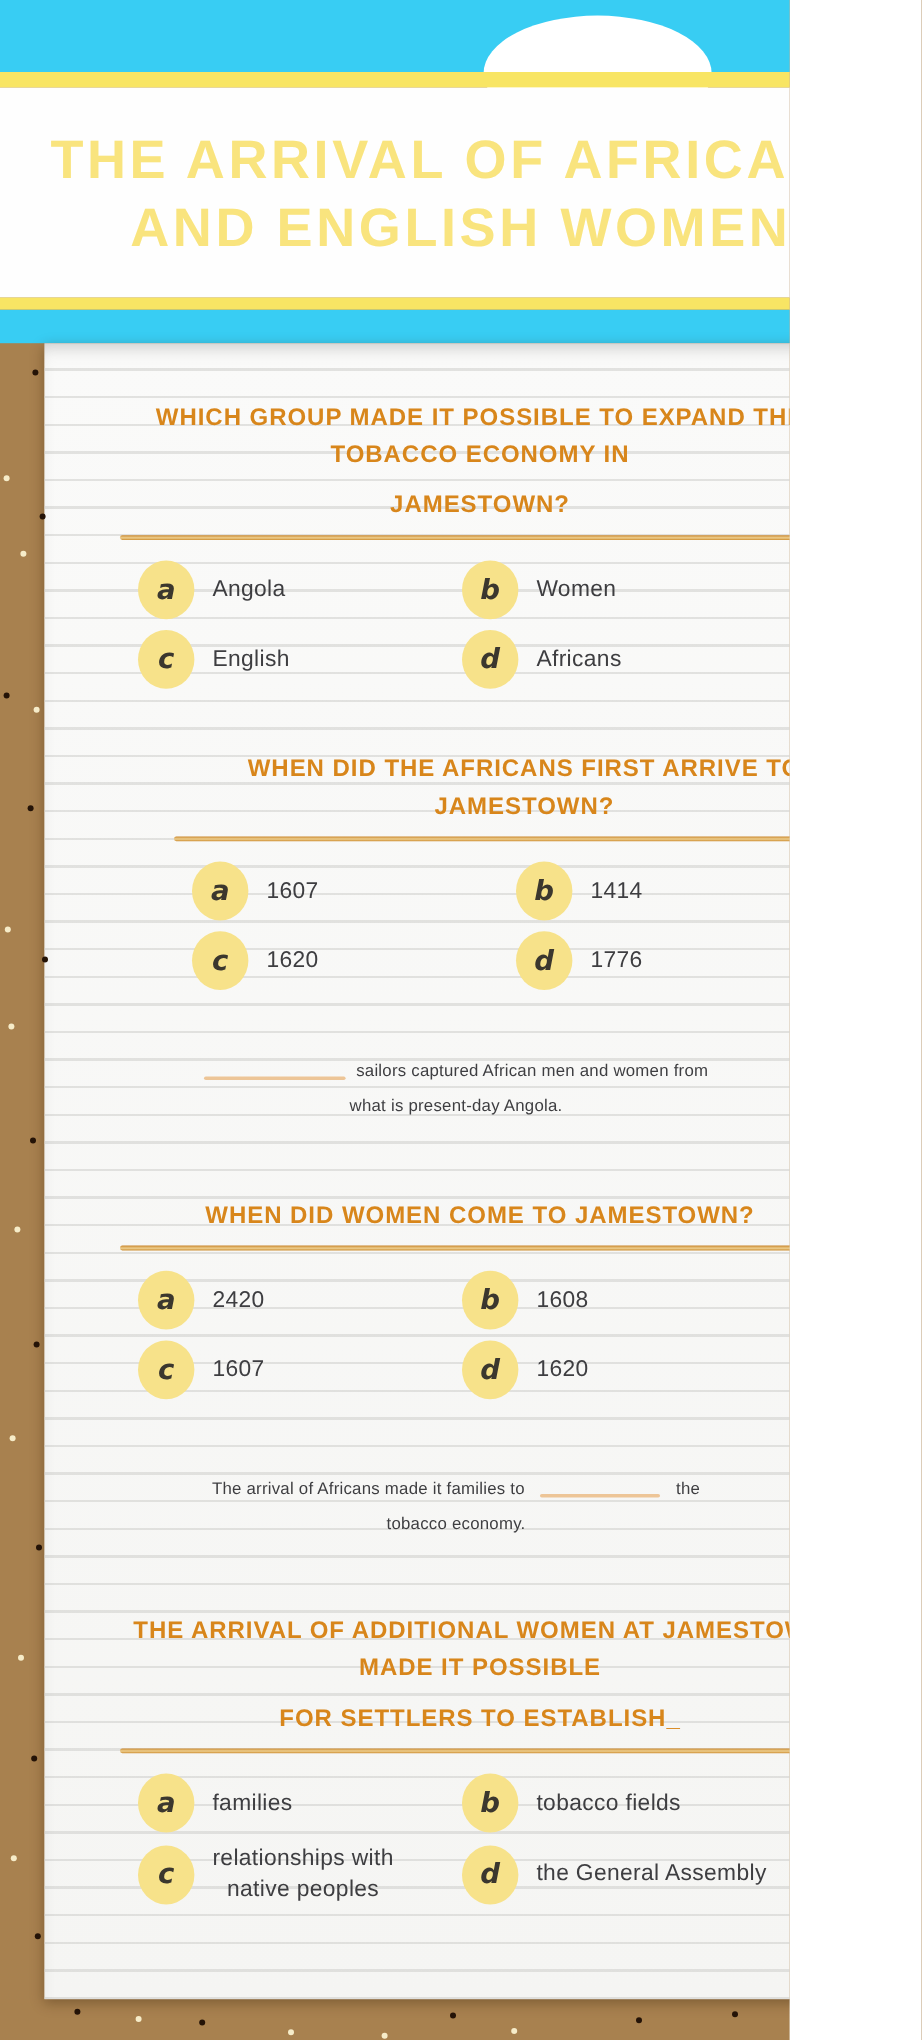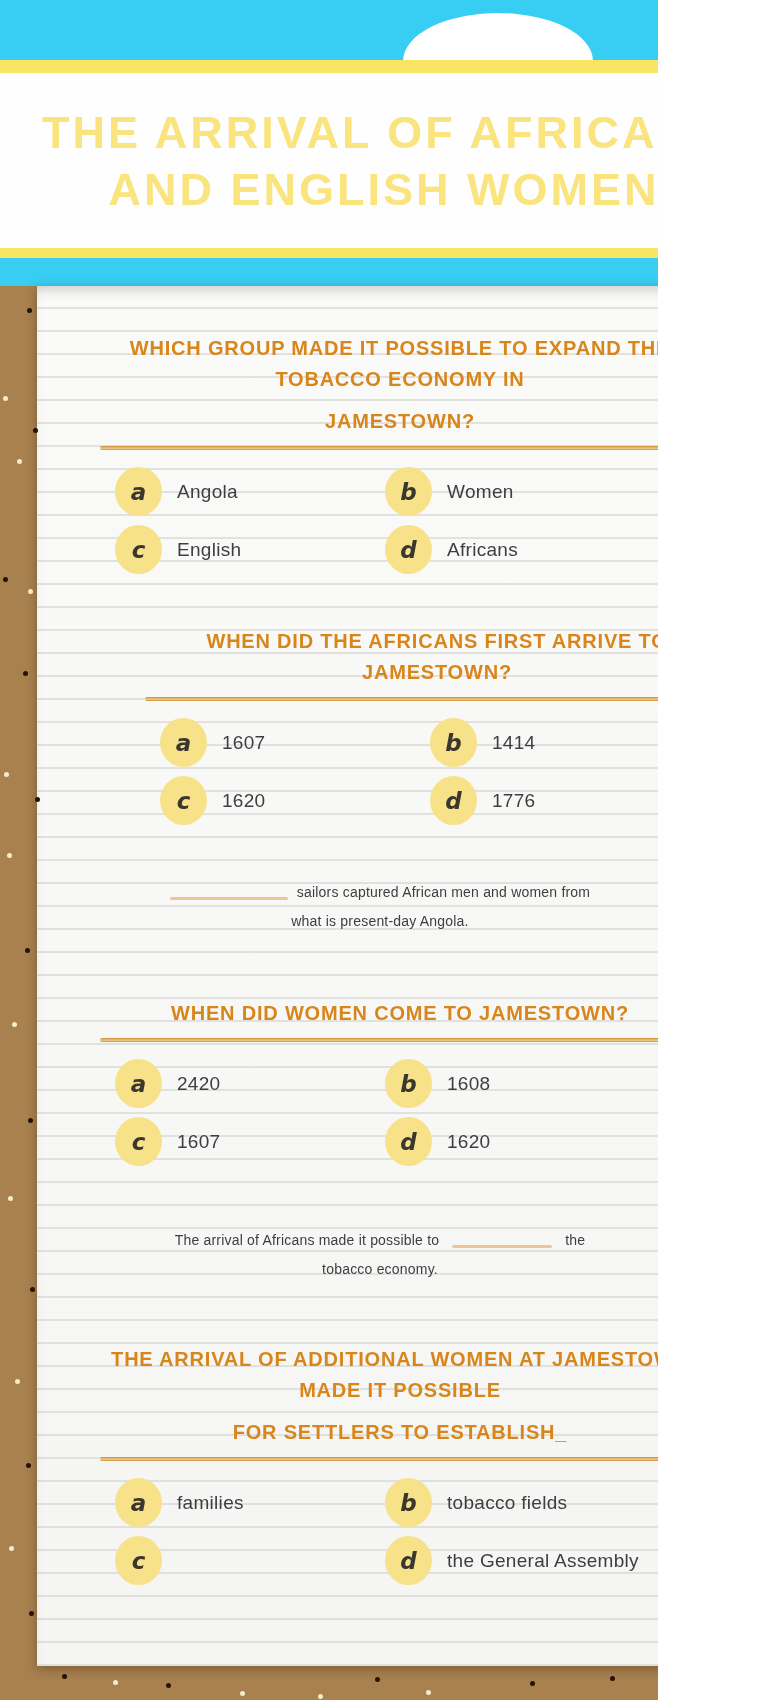--- a/index.html
+++ b/index.html
@@ -157,39 +157,41 @@
           <span class="badge">c</span>
           <span class="option-label">1607</span>
         </div>
         <div class="option">
           <span class="badge">d</span>
           <span class="option-label">1620</span>
         </div>
       </div>
     </div>
 
-    <p class="fill mb-fb2"><span class="txt">The arrival of Africans made it possible to</span><span class="blank blank-mid"></span><span class="txt">the
+    <p class="fill mb-fb2"><span class="txt">The arrival of Africans made it families to</span><span class="blank blank-mid"></span><span class="txt">the
 tobacco economy.</span></p>
 
     <div class="q-block">
       <div class="q-title">THE ARRIVAL OF ADDITIONAL WOMEN AT JAMESTOWN
 MADE IT POSSIBLE</div>
       <div class="q-title q-title-tail">FOR SETTLERS TO ESTABLISH_</div>
       <div class="rule"></div>
       <div class="options">
         <div class="option">
           <span class="badge">a</span>
           <span class="option-label">families</span>
         </div>
         <div class="option">
           <span class="badge">b</span>
           <span class="option-label">tobacco fields</span>
         </div>
         <div class="option">
           <span class="badge">c</span>
+          <span class="option-label">relationships with
+native peoples</span>
         </div>
         <div class="option">
           <span class="badge">d</span>
           <span class="option-label">the General Assembly</span>
         </div>
       </div>
     </div>
 
   </div>
 <div class="dot" style="left: 27px; top: 308px; background: rgb(36, 19, 7);"></div>

